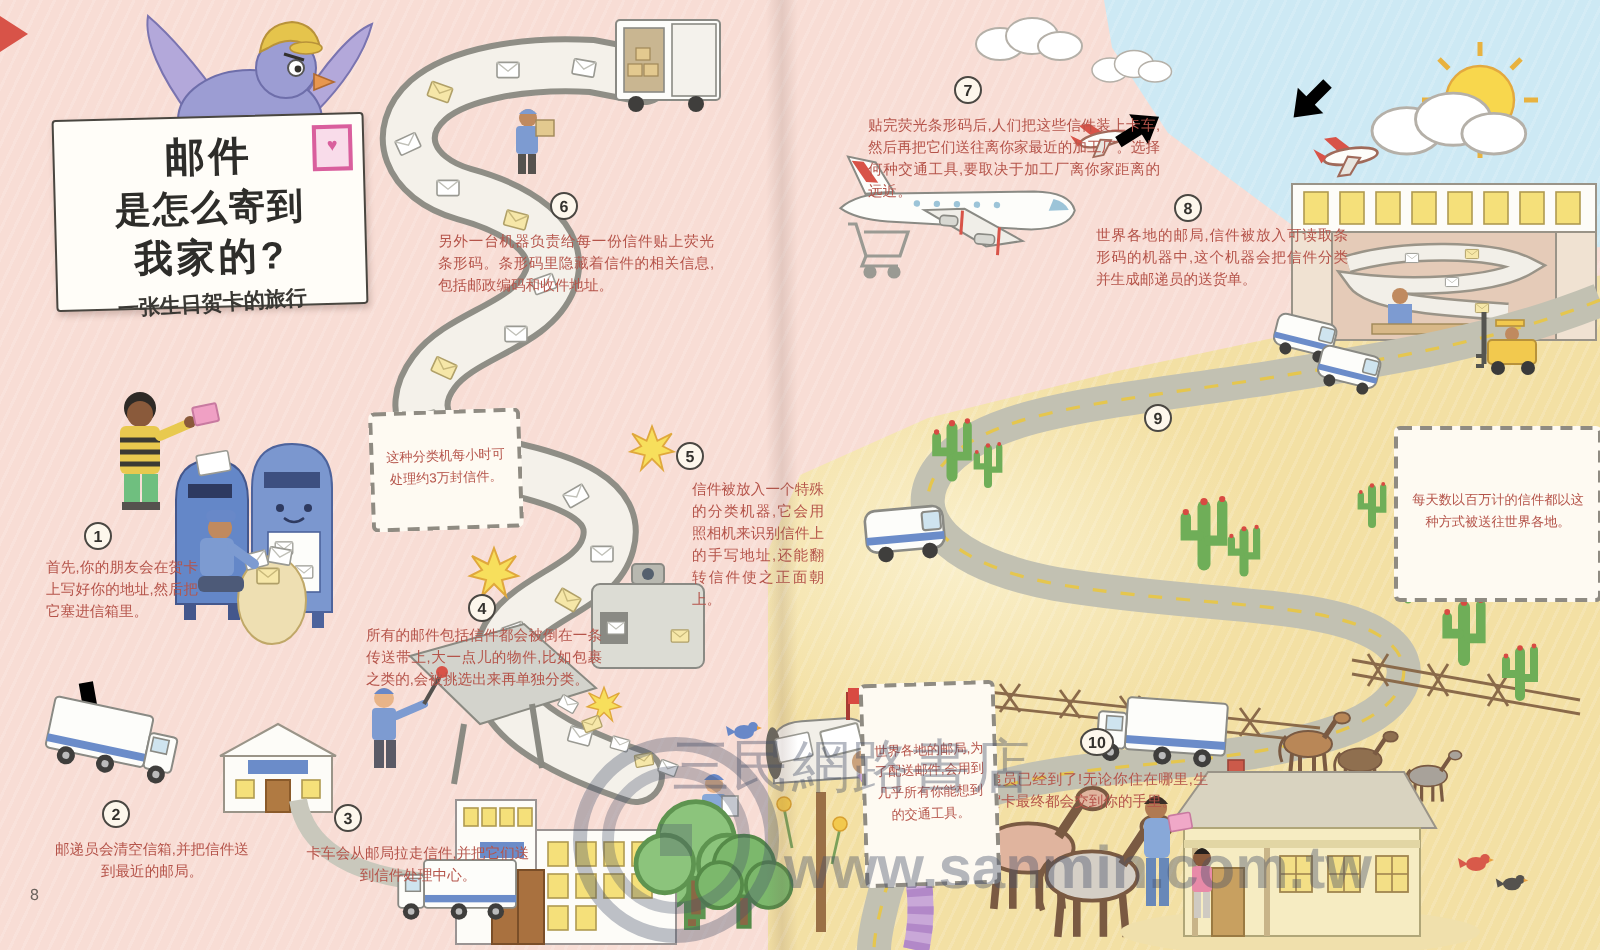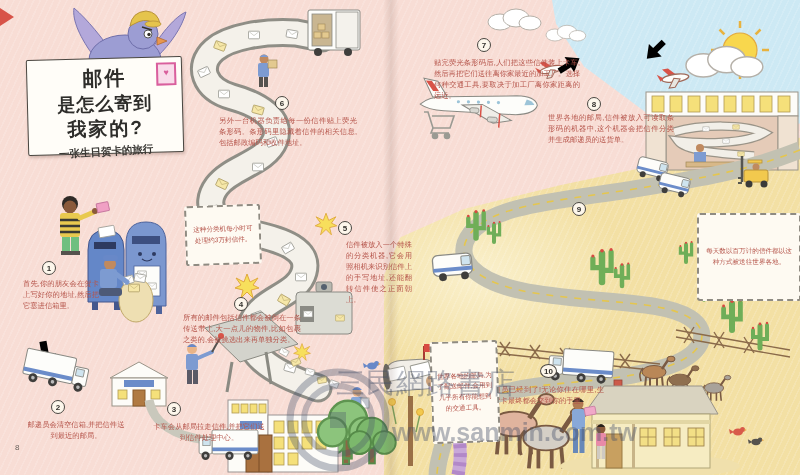--- a/index.html
+++ b/index.html
@@ -35,21 +35,21 @@
         display:flex;align-items:center;justify-content:center;}
   .badge.w{width:15px;}
   .callout{position:absolute;background:#fefaf2;border:2px dashed #8f8b82;border-radius:3px;
         color:#b5544a;font-size:6.6px;line-height:1.6;text-align:center;
         display:flex;align-items:center;justify-content:center;padding:4px;}
   .pagenum{position:absolute;left:15px;top:443px;font-size:8px;color:#6a625c;}
   
   .wm{position:absolute;left:0;top:0;width:800px;height:475px;pointer-events:none;}
   .wm-name{position:absolute;left:336px;top:364px;font-size:29px;font-weight:normal;
         color:rgba(70,80,105,.40);letter-spacing:1px;font-family:"Liberation Serif","DejaVu Serif",serif;}
-  .wm-url{position:absolute;left:392px;top:418px;font-size:25px;font-weight:bold;
+  .wm-url{position:absolute;left:392px;top:418px;font-size:30px;font-weight:bold;
         color:rgba(70,80,105,.40);}
 </style>
 </head>
 <body>
 
 <div class="stage">
   <div class="sky"></div>
   <div class="desert"></div>
   <div class="stripes"></div>
 

